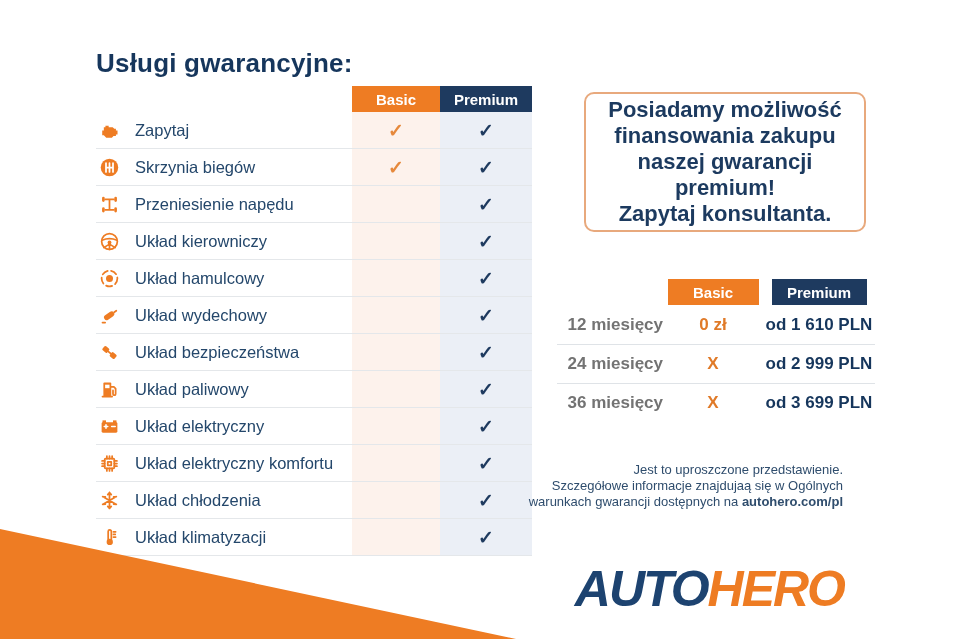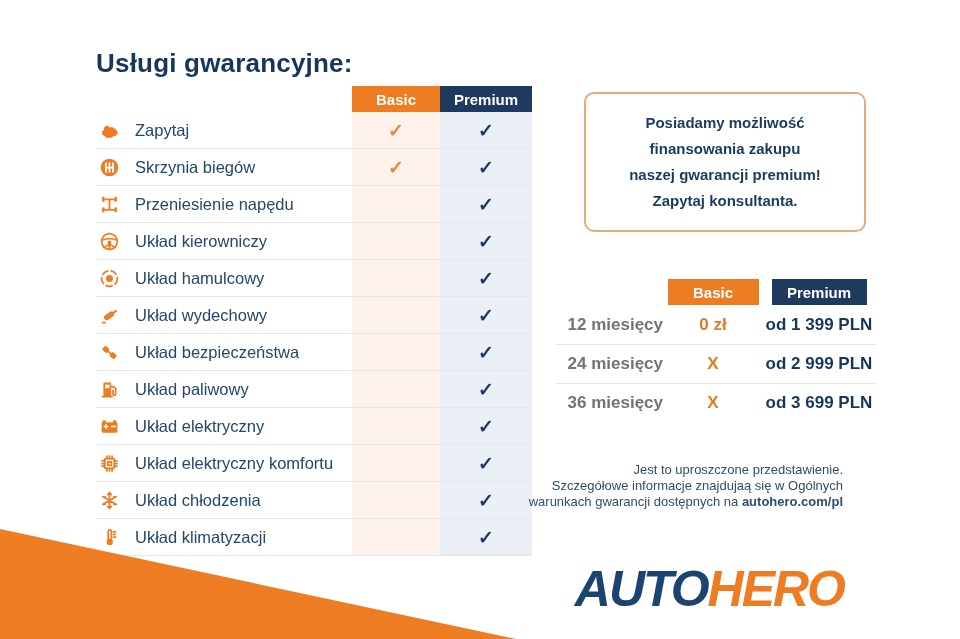--- a/index.html
+++ b/index.html
@@ -44,21 +44,21 @@
   .cell-basic{width:88px;background:#fdf2ec;color:#e6893c;}
   .cell-premium{width:92px;background:#ebeff6;color:#1e3a5f;}
   
   .promo-box{
     position:absolute;left:584px;top:92px;width:282px;height:140px;
     border:2px solid #e8a97d;border-radius:10px;box-sizing:border-box;
     display:flex;flex-direction:column;align-items:center;justify-content:center;
     text-align:center;
   }
   .promo-box div{
-    font-size:15px;line-height:26px;font-weight:700;color:#1c3a5f;
+    font-size:22px;line-height:26px;font-weight:700;color:#1c3a5f;
   }
   
   .pricing{position:absolute;left:557px;top:278px;width:318px;}
   .pr-grid{display:grid;grid-template-columns:106px 100px 112px;}
   .pr-hdr{height:28px;display:flex;align-items:center;justify-content:center;}
   .badge{
     color:#fff;font-size:15px;font-weight:700;height:26px;
     display:flex;align-items:center;justify-content:center;
   }
   .badge-basic{width:91px;background:#ee7c23;}
@@ -292,21 +292,21 @@
     <div class="pr-hdr"></div>
     <div class="pr-hdr">
         <span class="badge badge-basic">Basic</span>
       </div>
     <div class="pr-hdr">
         <span class="badge badge-premium">Premium</span>
       </div>
 
     <div class="pr-cell pr-term">12 miesięcy</div>
     <div class="pr-cell pr-basic">0 zł</div>
-    <div class="pr-cell pr-premium">od 1 399 PLN</div>
+    <div class="pr-cell pr-premium">od 1 610 PLN</div>
 
     <div class="pr-cell pr-term" style="border-top:1px solid #dfe3e7">24 miesięcy</div>
     <div class="pr-cell pr-basic" style="border-top:1px solid #dfe3e7">X</div>
     <div class="pr-cell pr-premium" style="border-top:1px solid #dfe3e7">od 2 999 PLN</div>
 
     <div class="pr-cell pr-term" style="border-top:1px solid #dfe3e7">36 miesięcy</div>
     <div class="pr-cell pr-basic" style="border-top:1px solid #dfe3e7">X</div>
     <div class="pr-cell pr-premium" style="border-top:1px solid #dfe3e7">od 3 699 PLN</div>
   </div>
 </div>

